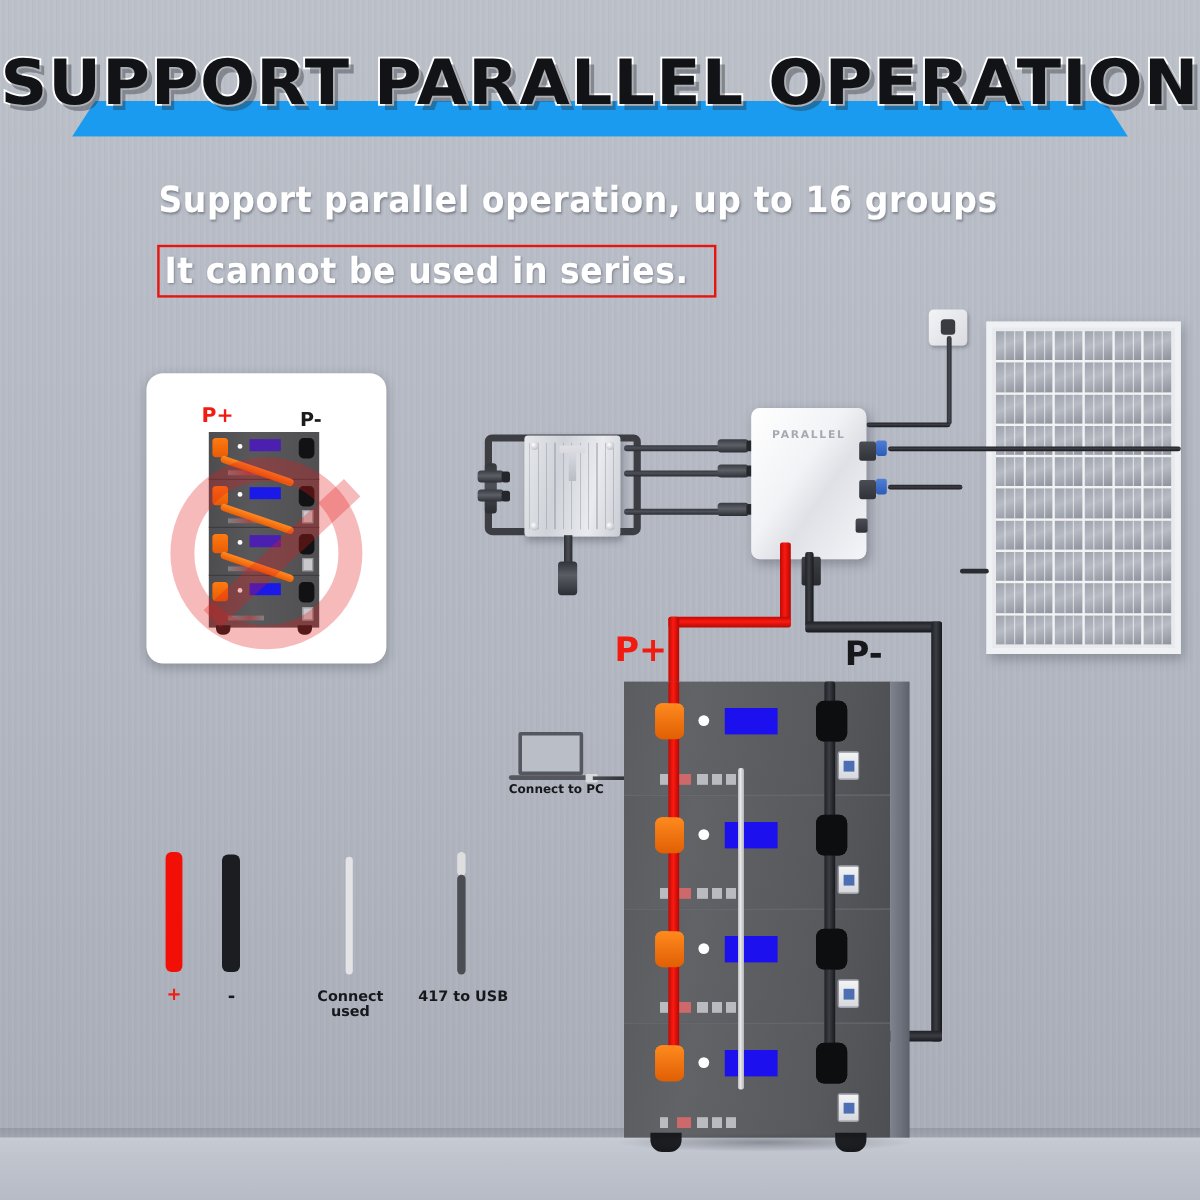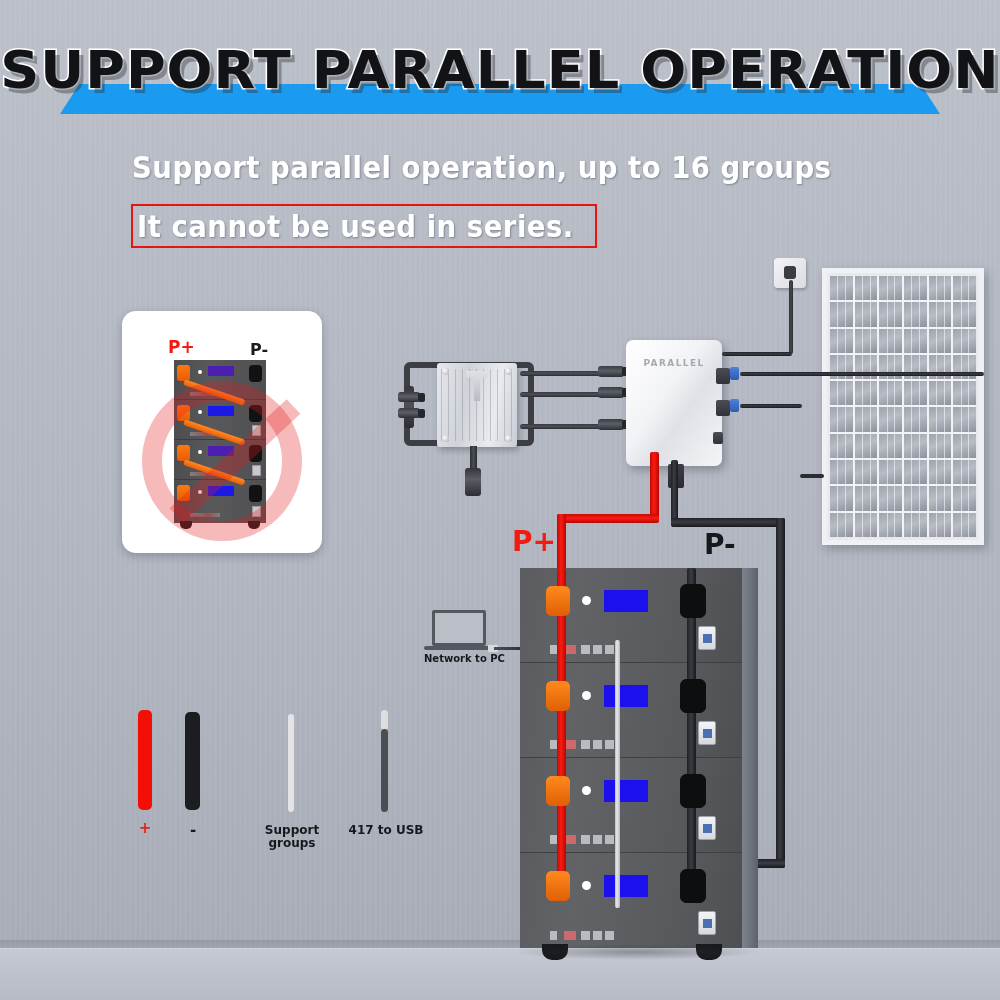--- a/index.html
+++ b/index.html
@@ -459,22 +459,22 @@
 
 <div id="legend">
   <div class="lg-bar" style="left:18px; top:10px; width:14px; height:100px; background:#f20f06;"></div>
   <div class="lg-txt red" style="left:14px; top:122px; width:22px;">+</div>
 
   <div class="lg-bar" style="left:65px; top:12px; width:15px; height:98px; background:#1c1d20;"></div>
   <div class="lg-txt" style="left:62px; top:124px; width:22px; font-size:15px;">-</div>
 
   <div class="lg-bar" style="left:168px; top:14px; width:6px; height:98px; background:#e4e4e7;"></div>
   <div class="lg-txt" style="left:131px; top:124px; width:82px;">
-    <span>Support</span><br>
-    <span>groups</span>
+    <span>Connect</span><br>
+    <span>used</span>
   </div>
 
   <div class="lg-bar" style="left:261px; top:10px; width:7px; height:20px; background:#dededf;"></div>
   <div class="lg-bar" style="left:261px; top:29px; width:7px; height:83px; background:#4b4d53;"></div>
   <div class="lg-txt" style="left:222px; top:124px; width:88px;">417 to USB</div>
 </div>
 
 <div id="socket">
   <div id="socket-hole"></div>
 </div>
@@ -591,21 +591,21 @@
 <div class="cab cab-black" style="left:776px; top:518px; width:9px; height:350px;"></div>
 <div class="cab cab-black-h" style="left:700px; top:859px; width:85px; height:9px;"></div>
 
 <div id="main-pplus">P+</div>
 <div id="main-pminus">P-</div>
 
 <div id="laptop-screen"></div>
 <div id="laptop-base"></div>
 <div id="pc-usb"></div>
 <div id="pc-cable"></div>
-<div id="laptop-label">Network to PC</div>
+<div id="laptop-label">Connect to PC</div>
 
 <div id="rack">
   <div class="bmod" style="top:0;">
     <div class="pos-term"></div>
     <div class="led"></div>
     <div class="lcd"></div>
     <div class="neg-term"></div>
     <div class="rj"></div>
     <div class="portrow"></div>
   </div>

